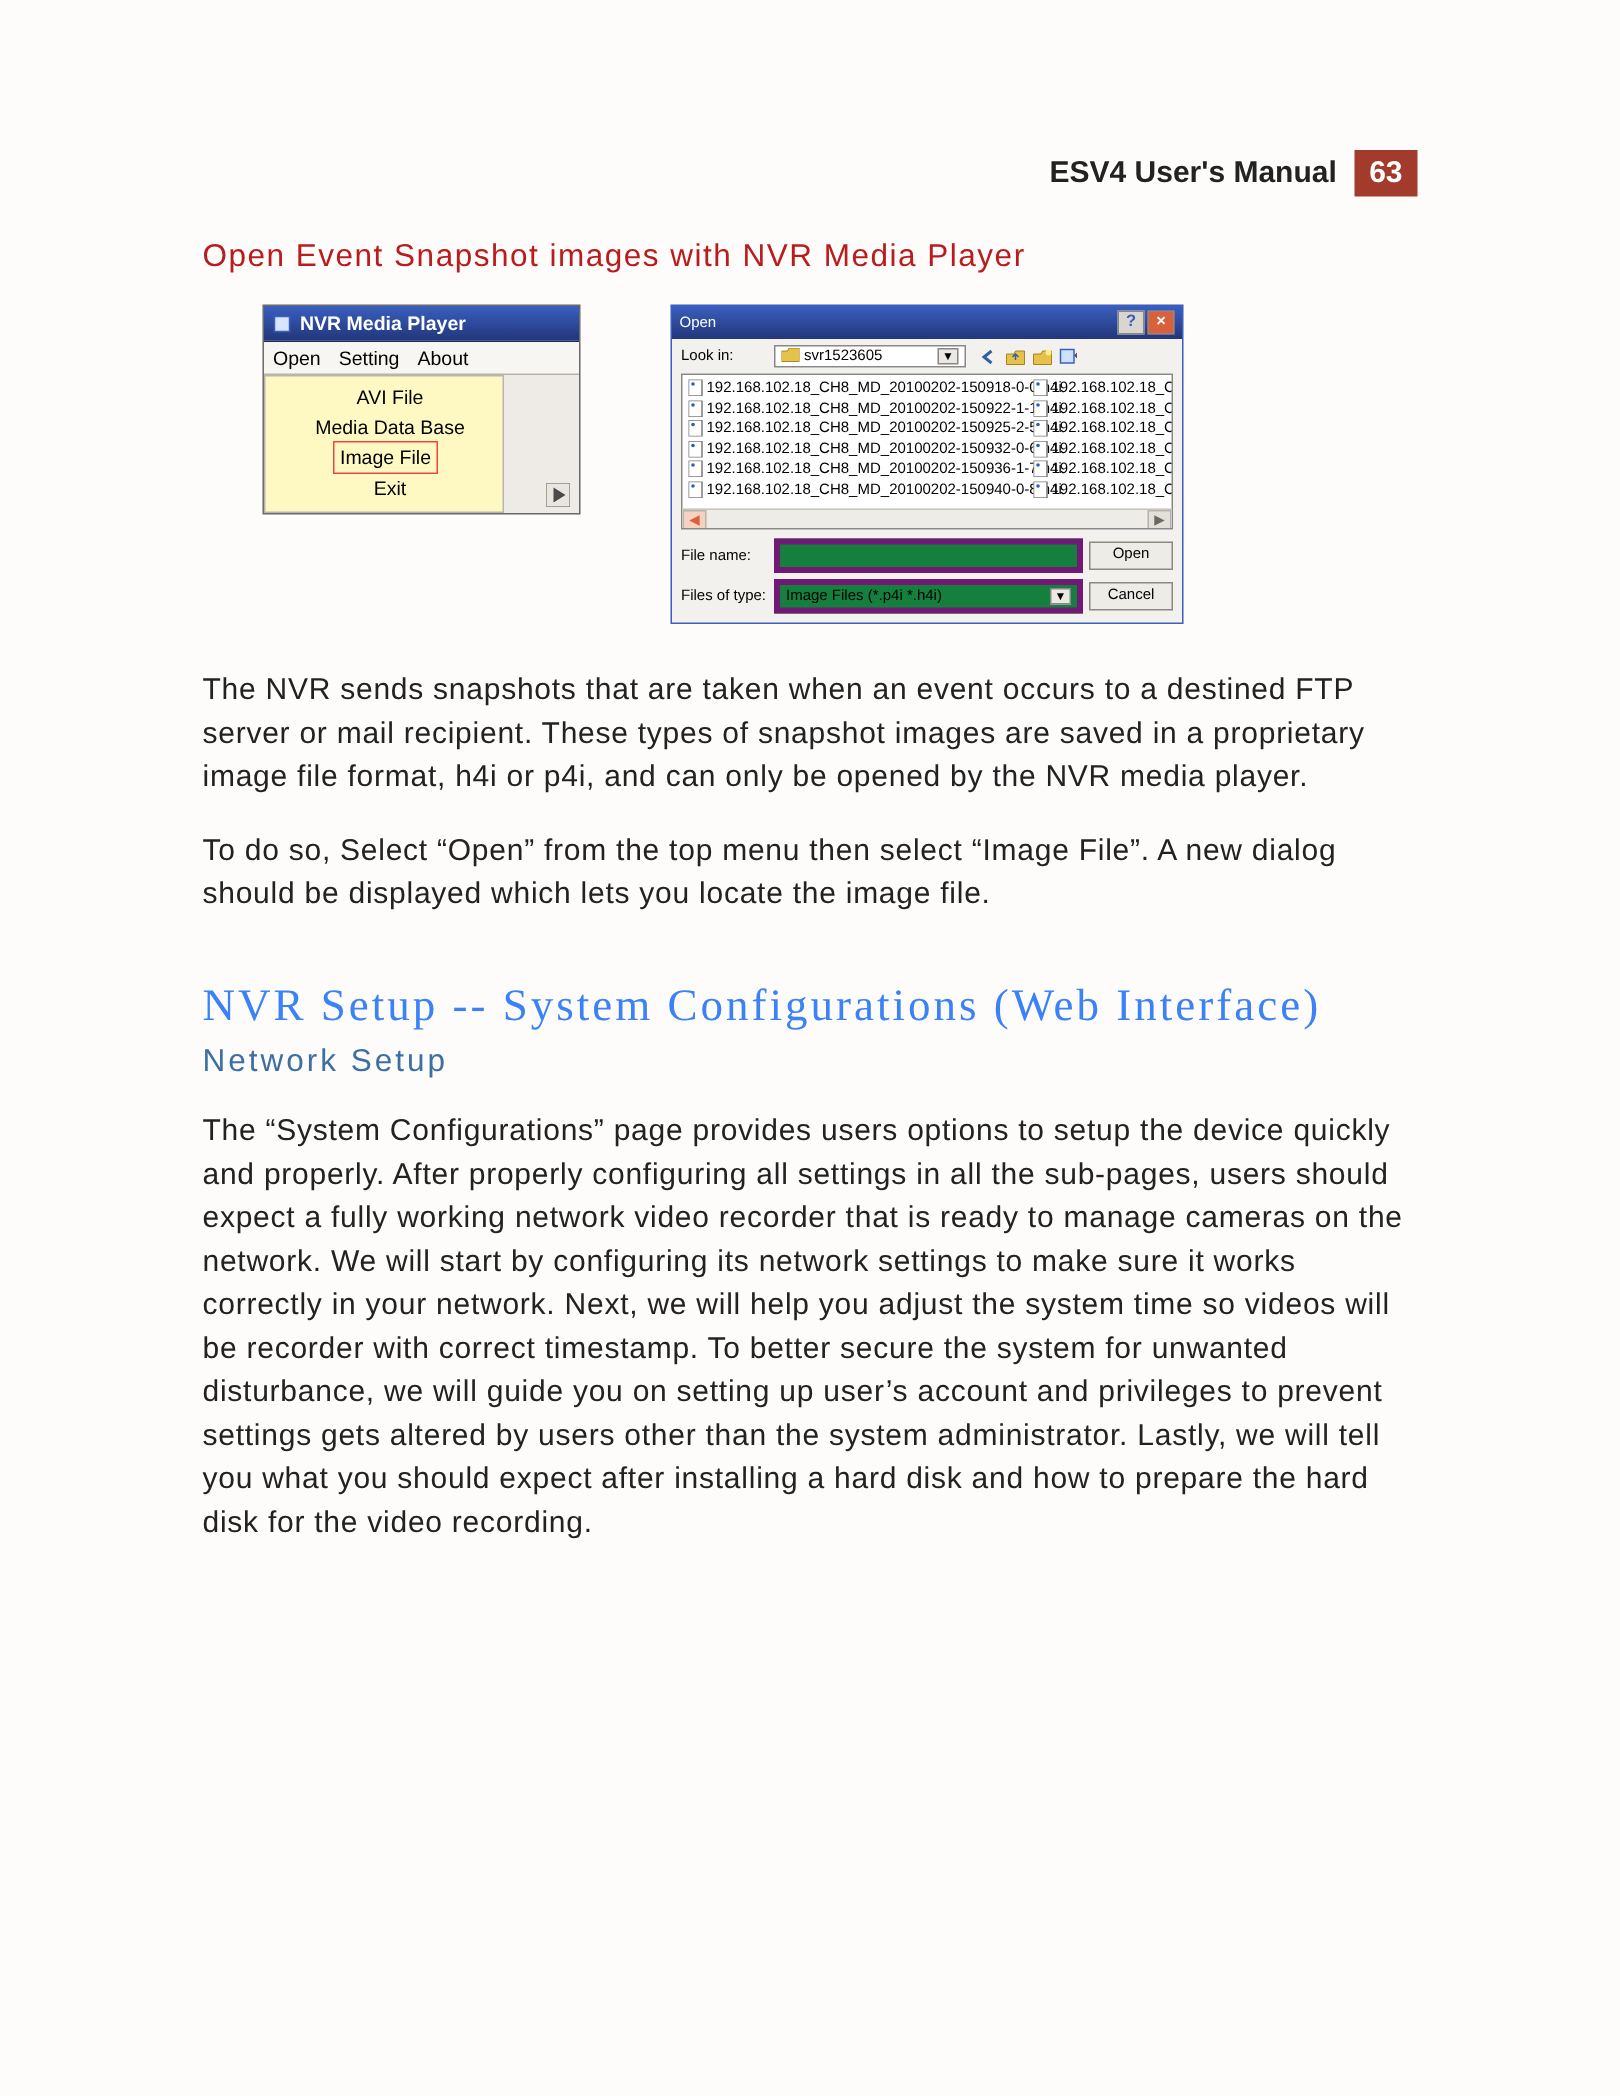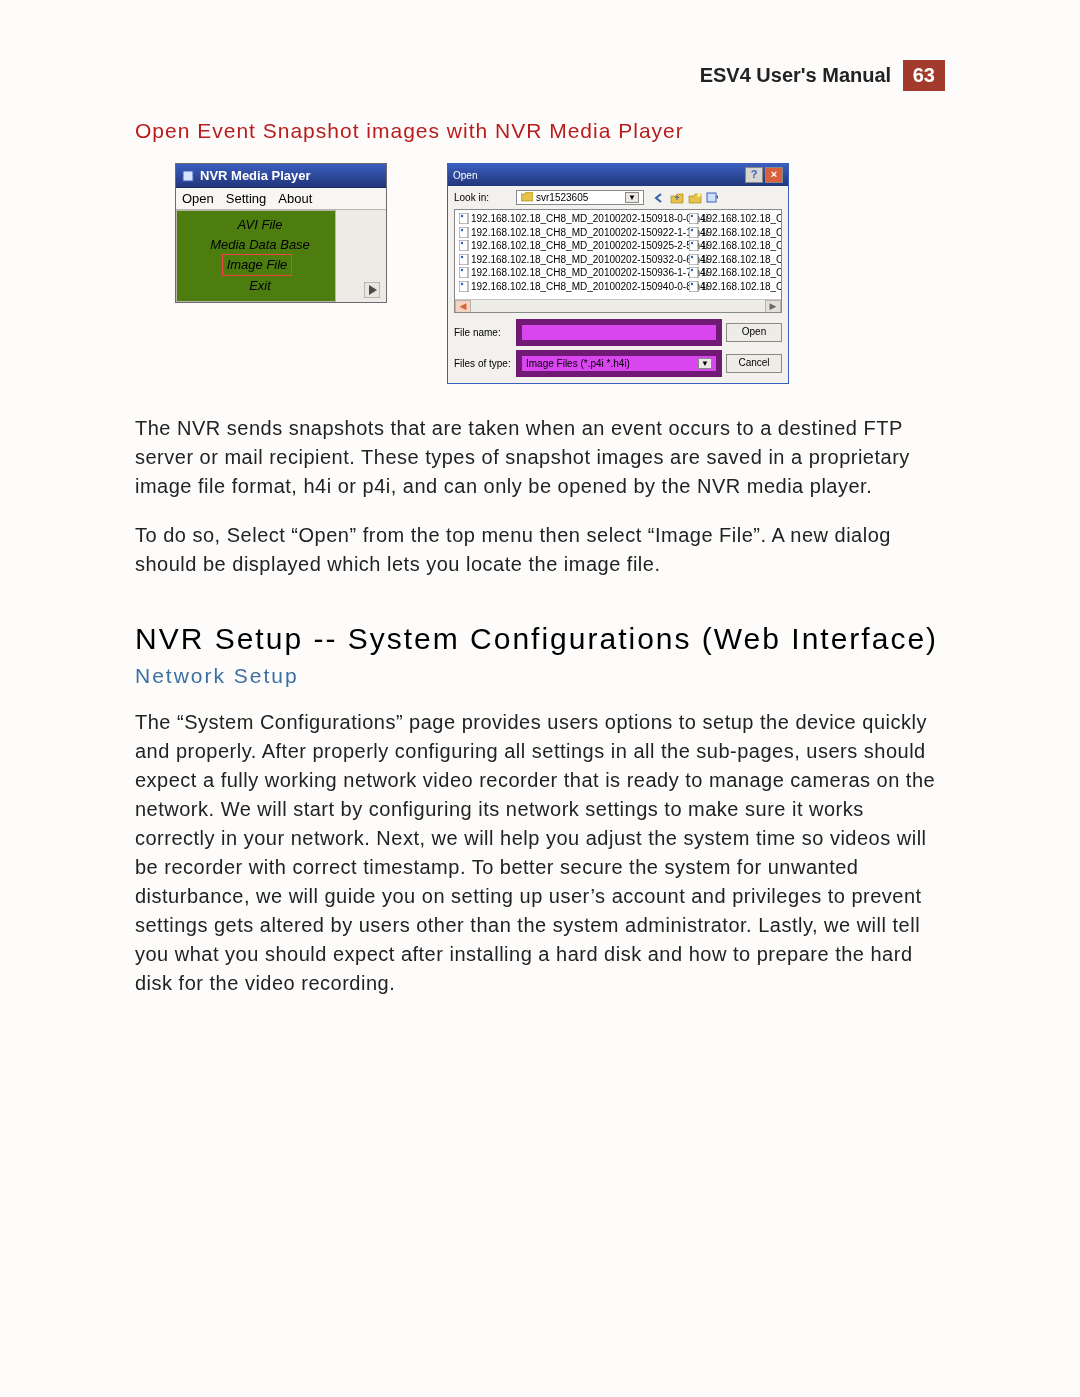--- a/index.html
+++ b/index.html
@@ -17,42 +17,44 @@
     box-sizing: border-box;
     padding: 60px 135px 60px 135px;
   }
 
   
   .pgheader {
     text-align: right;
     font-weight: bold;
     font-size: 20px;
     margin-bottom: 28px;
+    margin-top: 40px;
   }
   .pgheader .num {
     display: inline-block;
     background: #A23B2C;
     color: #fff;
     padding: 4px 10px;
     margin-left: 6px;
   }
 
   
   .h-blue-small {
     color: #b91c1c;
     font-size: 21px;
     letter-spacing: 1px;
     margin: 4px 0 20px 0;
   }
   .h-blue-big {
-    color: #000000;
+    color: #3b82f6;
     font-size: 30px;
     letter-spacing: 2px;
     margin: 40px 0 2px 0;
     line-height: 1.35;
+    font-family: Liberation Serif, serif;
   }
   .h-blue-med {
     color: #3E6FA3;
     font-size: 21px;
     letter-spacing: 2px;
     margin: 4px 0 16px 0;
   }
 
   
   .body {
@@ -95,26 +97,25 @@
     border-bottom: 1px solid #b8b4ae;
     padding: 3px 6px;
     display: flex;
     gap: 12px;
   }
   .mp-body {
     display: flex;
     background: #eeeae5;
   }
   .mp-dropdown {
-    background: #4d7c0f;
+    background: #fef9c3;
     border: 1px solid #b8b4ae;
     padding: 4px 10px 6px 18px;
     line-height: 1.5;
     width: 130px;
-    font-style: italic;
   }
   .mp-dropdown .sel {
     border: 1px solid #ef4444;
     margin-left: -6px;
     padding: 0 4px;
     display: inline-block;
   }
   .mp-right {
     flex: 1;
     position: relative;
@@ -208,21 +209,21 @@
   .dlg-hscroll .sbtn.left { color: #D9603B; background: #f6d2c0; }
 
   .dlg-bottom {
     padding: 2px 6px 6px 6px;
   }
   .dlg-brow {
     display: flex; align-items: center; gap: 4px; margin-top: 4px;
   }
   .dlg-brow label { width: 58px; }
   .dlg-input {
-    background: #d946ef; border: 6px solid #701a75;
+    background: #15803d; border: 4px solid #701a75;
     height: 15px; flex: 1;
     display: flex; align-items: center; padding: 0 4px; justify-content: flex-end;
   }
   .dlg-input .arrow {
     margin-left: auto;
     border: 1px solid #888; background: #ece9e4;
     font-size: 8px; padding: 0 2px;
   }
   .dlg-btn {
     width: 54px; height: 17px;

